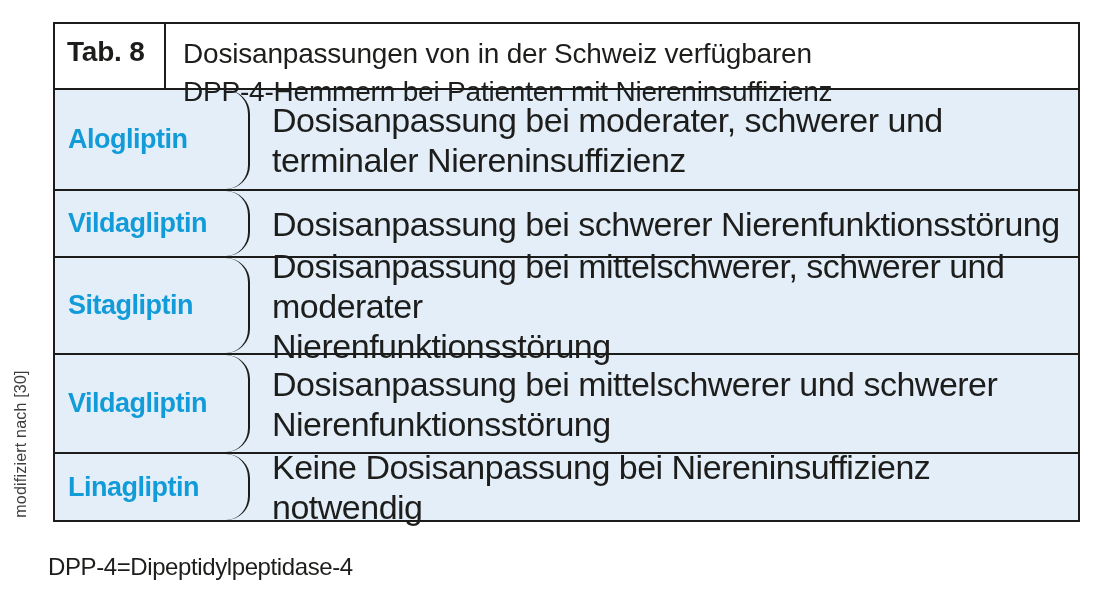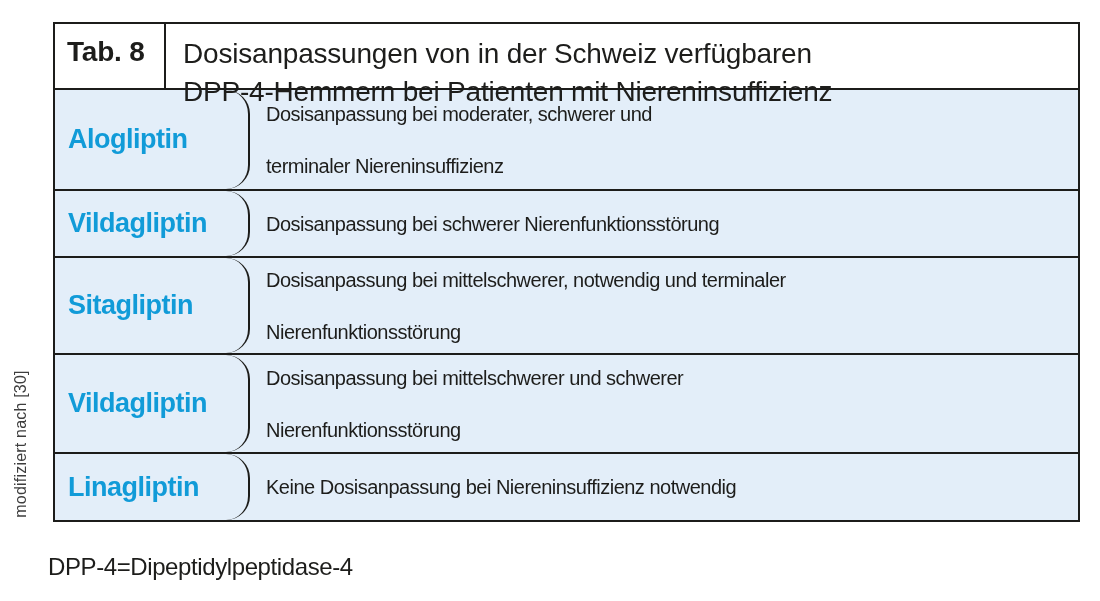--- a/index.html
+++ b/index.html
@@ -84,24 +84,24 @@
     font-size: 27px;
     font-weight: bold;
     color: #119bd8;
     letter-spacing: -0.5px;
     border-radius: 24px;
   }
   .desc-cell {
     flex: 1;
     display: flex;
     align-items: center;
-    padding-left: 16px;
+    padding-left: 22px;
     padding-right: 10px;
-    font-size: 20px;
-    line-height: 52px;
+    font-size: 34px;
+    line-height: 40px;
     letter-spacing: -0.5px;
     white-space: pre-line;
   }
   .footnote {
     position: absolute;
     left: 48px;
     top: 553px;
     font-size: 24px;
     color: #1d1d1b;
     letter-spacing: -0.4px;
@@ -128,21 +128,21 @@
 terminaler Niereninsuffizienz</div>
     </div>
 
     <div class="row body-row r1">
       <div class="cell drug-cell">Vildagliptin</div>
       <div class="cell desc-cell">Dosisanpassung bei schwerer Nierenfunktionsstörung</div>
     </div>
 
     <div class="row body-row r2">
       <div class="cell drug-cell">Sitagliptin</div>
-      <div class="cell desc-cell">Dosisanpassung bei mittelschwerer, notwendig und terminaler
+      <div class="cell desc-cell">Dosisanpassung bei mittelschwerer, schwerer und moderater
 Nierenfunktionsstörung</div>
     </div>
 
     <div class="row body-row r3">
       <div class="cell drug-cell">Vildagliptin</div>
       <div class="cell desc-cell">Dosisanpassung bei mittelschwerer und schwerer
 Nierenfunktionsstörung</div>
     </div>
 
     <div class="row body-row r4">

